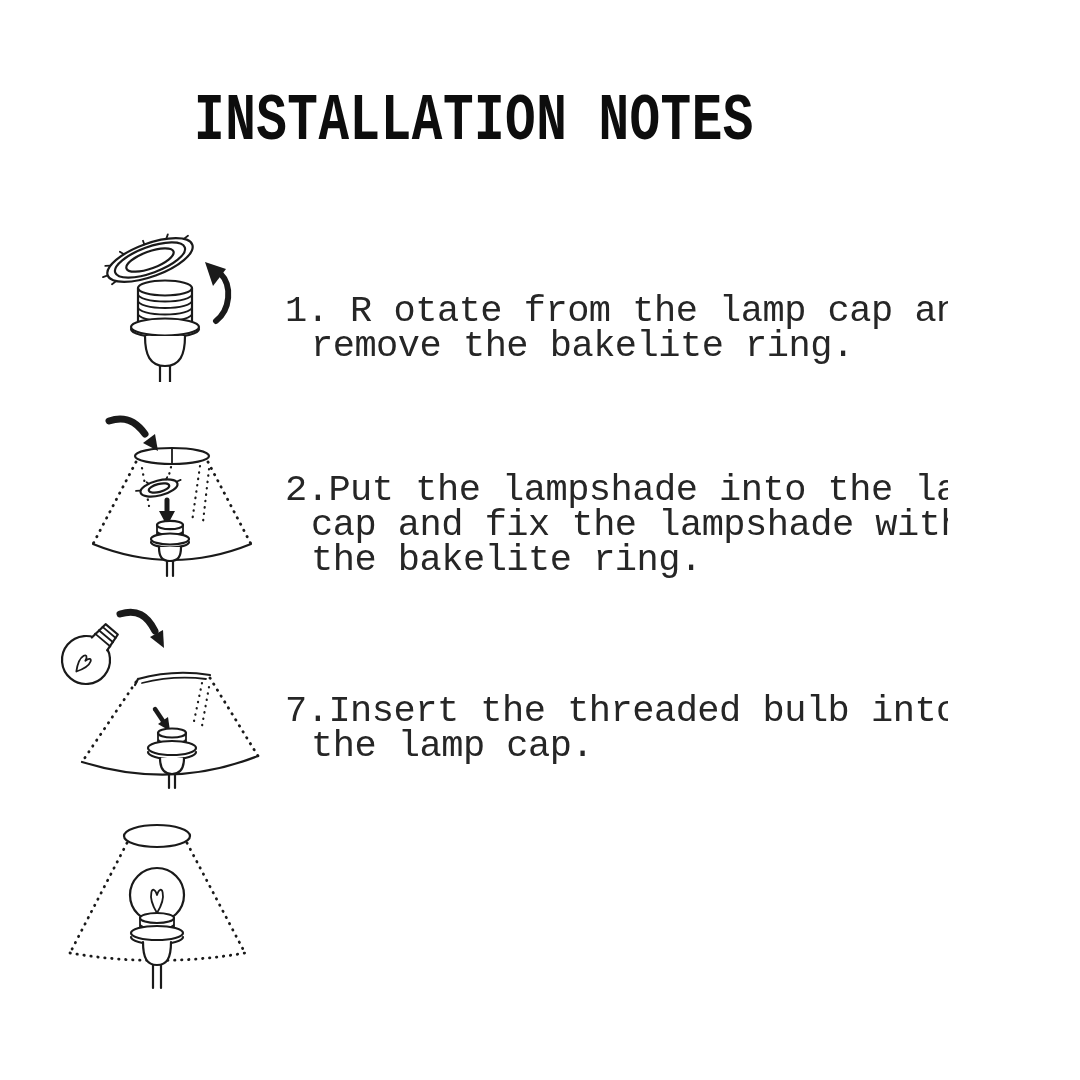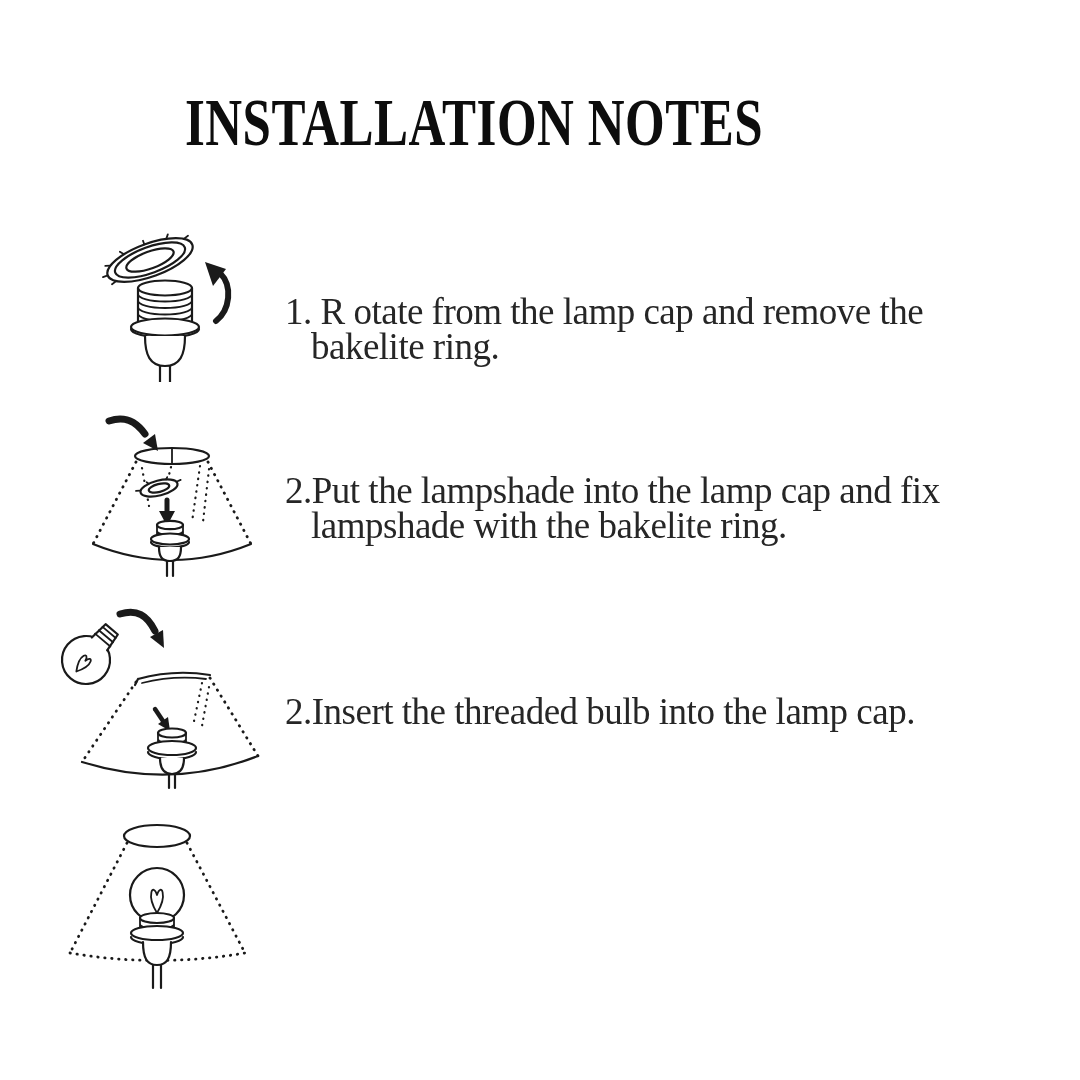--- a/index.html
+++ b/index.html
@@ -1,21 +1,21 @@
 <!DOCTYPE html>
 <html><head>
 <meta charset="utf-8">
 <style>
   html,body{margin:0;padding:0;background:#ffffff;}
   .canvas{
     position:relative;
     width:948px;height:1080px;
     background:#ffffff;
     overflow:hidden;
-    font-family:Liberation Serif, serif;
+    font-family:Liberation Mono, monospace;
   }
   .title{
     position:absolute;
     left:0;right:0;top:84px;
     margin:0;
     text-align:center;
     font-size:51px;
     font-weight:700;
     letter-spacing:0.5px;
     color:#0d0d0d;
@@ -149,21 +149,21 @@
 
         <ellipse cx="120" cy="135" rx="14" ry="4.5" class="fillw"></ellipse>
         <path class="thin" d="M106,135 L106,147 M134,135 L134,147 M106,141 a14,4.5 0 0 0 28,0"></path>
         <ellipse cx="120" cy="150" rx="24" ry="7" class="fillw"></ellipse>
         <path d="M96,154 a24,7 0 0 0 48,0"></path>
         <path d="M108,160 C108,171 112,176 120,176 C128,176 132,171 132,160" class="fillw"></path>
         <path d="M117,176 L117,190 M123,176 L123,190"></path>
       </g>
     </svg>
   </figure>
-  <p class="step-text t3">2.Insert the threaded bulb into the lamp cap.</p>
+  <p class="step-text t3">7.Insert the threaded bulb into the lamp cap.</p>
 
   <figure class="fig f4" aria-hidden="true">
     <svg viewBox="0 0 200 180">
       <g class="sketch">
 
         <ellipse cx="99" cy="26" rx="33" ry="11" class="fillw"></ellipse>
         <path class="dot" d="M69,33 L12,143"></path>
         <path class="dot" d="M129,33 L187,143"></path>
         <path class="dot" d="M12,143 Q99,158 187,143"></path>
 

